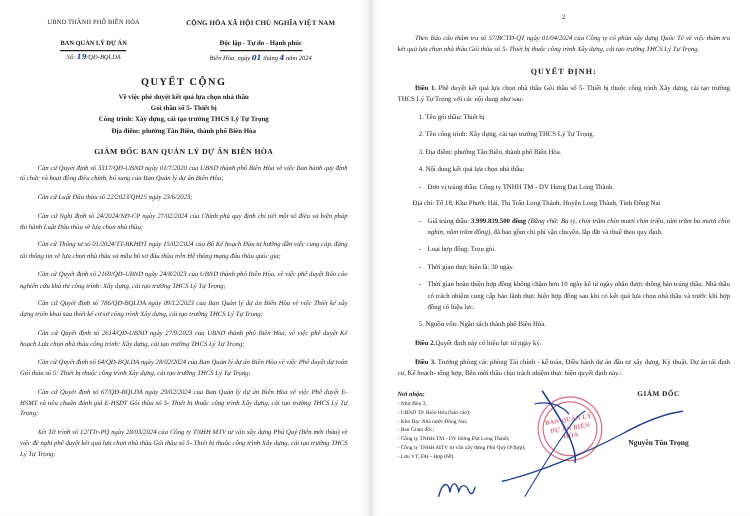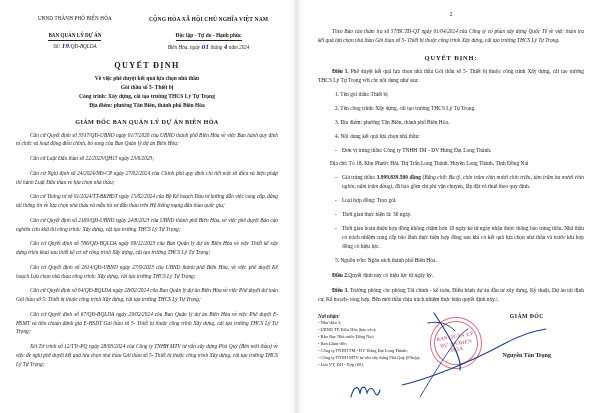--- a/index.html
+++ b/index.html
@@ -311,21 +311,21 @@
         <div class="doc-number"><span>Số:</span> <span class="hw">19</span><span>/QĐ-BQLDA</span></div>
       </div>
       <div class="lh-right">
         <div class="nation1">CỘNG HÒA XÃ HỘI CHỦ NGHĨA VIỆT NAM</div>
         <div><span class="nation2">Độc lập - Tự do - Hạnh phúc</span></div>
         <div class="place-date"><span>Biên Hòa, ngày</span> <span class="hw">01</span> <span>tháng</span> <span class="hw">4</span> <span>năm 2024</span></div>
       </div>
     </div>
 
     <div class="title-block">
-      <div class="title-main">QUYẾT ĐỊNH</div>
+      <div class="title-main">QUYẾT CỘNG</div>
       <div class="title-sub">
         <div>Về việc phê duyệt kết quả lựa chọn nhà thầu</div>
         <div>Gói thầu số 5- Thiết bị</div>
         <div>Công trình: Xây dựng, cải tạo trường THCS Lý Tự Trọng</div>
         <div>Địa điểm: phường Tân Biên, thành phố Biên Hòa</div>
       </div>
     </div>
 
     <div class="authority">GIÁM ĐỐC BAN QUẢN LÝ DỰ ÁN BIÊN HÒA</div>
 

